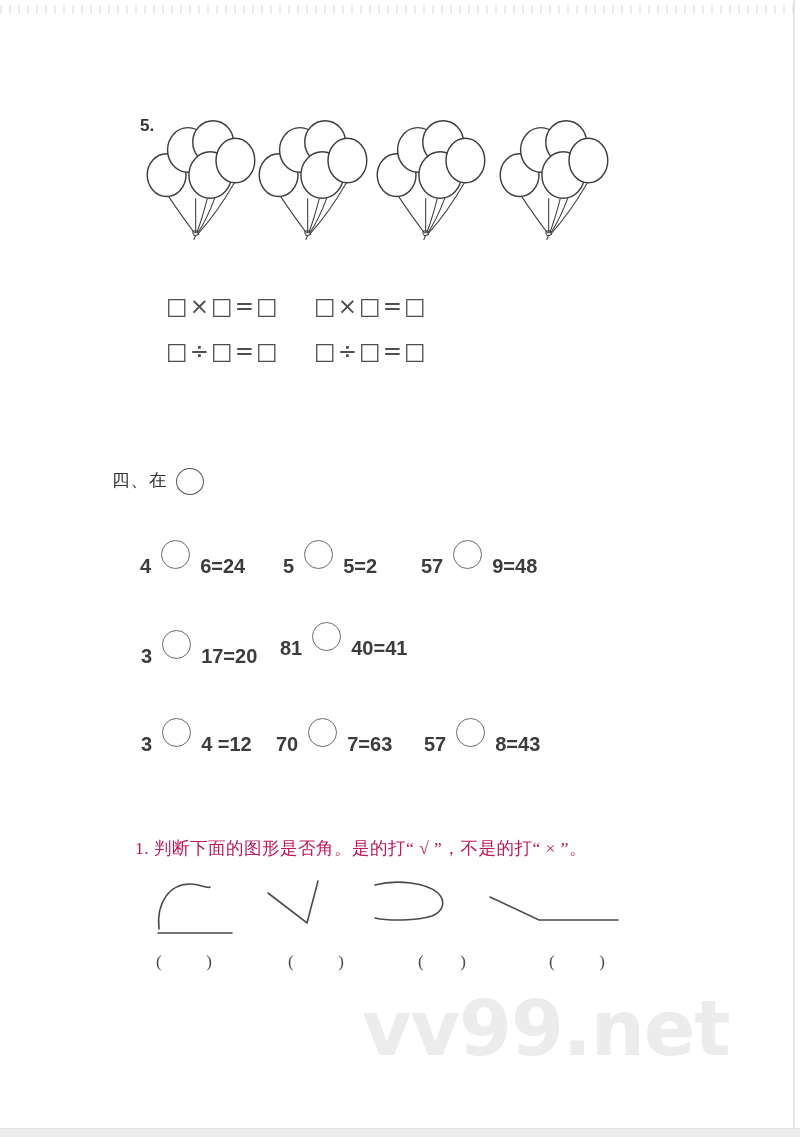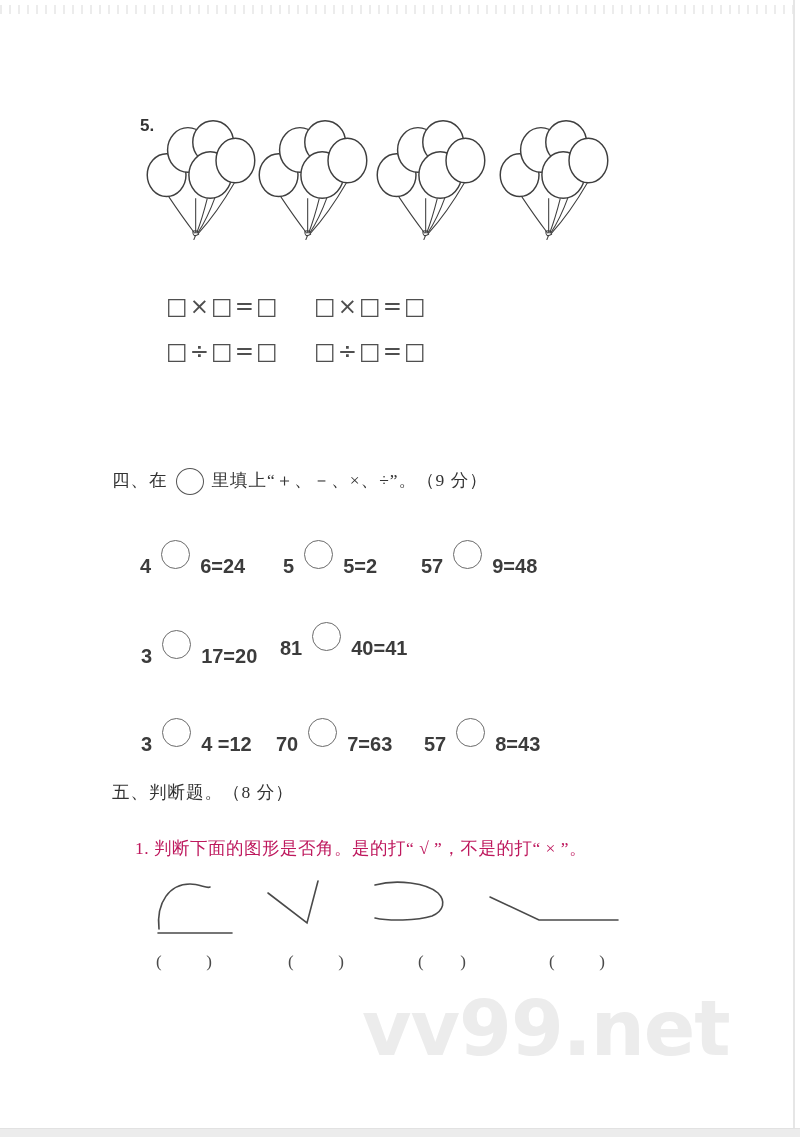--- a/index.html
+++ b/index.html
@@ -119,21 +119,20 @@
   </svg>
 
   <div class="eq" style="left:166px;top:293px">□×□=□</div>
   <div class="eq" style="left:314px;top:293px">□×□=□</div>
   <div class="eq" style="left:166px;top:338px">□÷□=□</div>
   <div class="eq" style="left:314px;top:338px">□÷□=□</div>
 
   <div class="sec-title" style="left:112px;top:468px">
     <span>四、在</span>
     <span class="title-circle"></span>
-    <span>里填上“＋、－、×、÷”。（9 分）</span>
   </div>
 
   <div class="op-item" style="left:140px;top:538px">
     <span>4</span>
     <span class="op-circle"></span>
     <span>6=24</span>
   </div>
   <div class="op-item" style="left:283px;top:538px">
     <span>5</span>
     <span class="op-circle"></span>
@@ -165,23 +164,20 @@
     <span>70</span>
     <span class="op-circle"></span>
     <span>7=63</span>
   </div>
   <div class="op-item" style="left:424px;top:716px">
     <span>57</span>
     <span class="op-circle"></span>
     <span>8=43</span>
   </div>
 
-  <div class="sec-title" style="left:112px;top:780px">
-    <span>五、判断题。（8 分）</span>
-  </div>
 
   <div class="q-text" style="left:135px;top:836px">1. 判断下面的图形是否角。是的打“ √ ”，不是的打“ × ”。</div>
 
   <svg class="fig" style="left:152px;top:880px" width="85" height="58" viewBox="0 0 85 58">
     <g stroke="#4a4a4a" fill="none" stroke-width="1.6" stroke-linecap="round">
       <path d="M7,49 C4,22 18,4 38,4 C48,4 55,9 58,7"></path>
       <path d="M6,53 L80,53"></path>
     </g>
   </svg>
 

